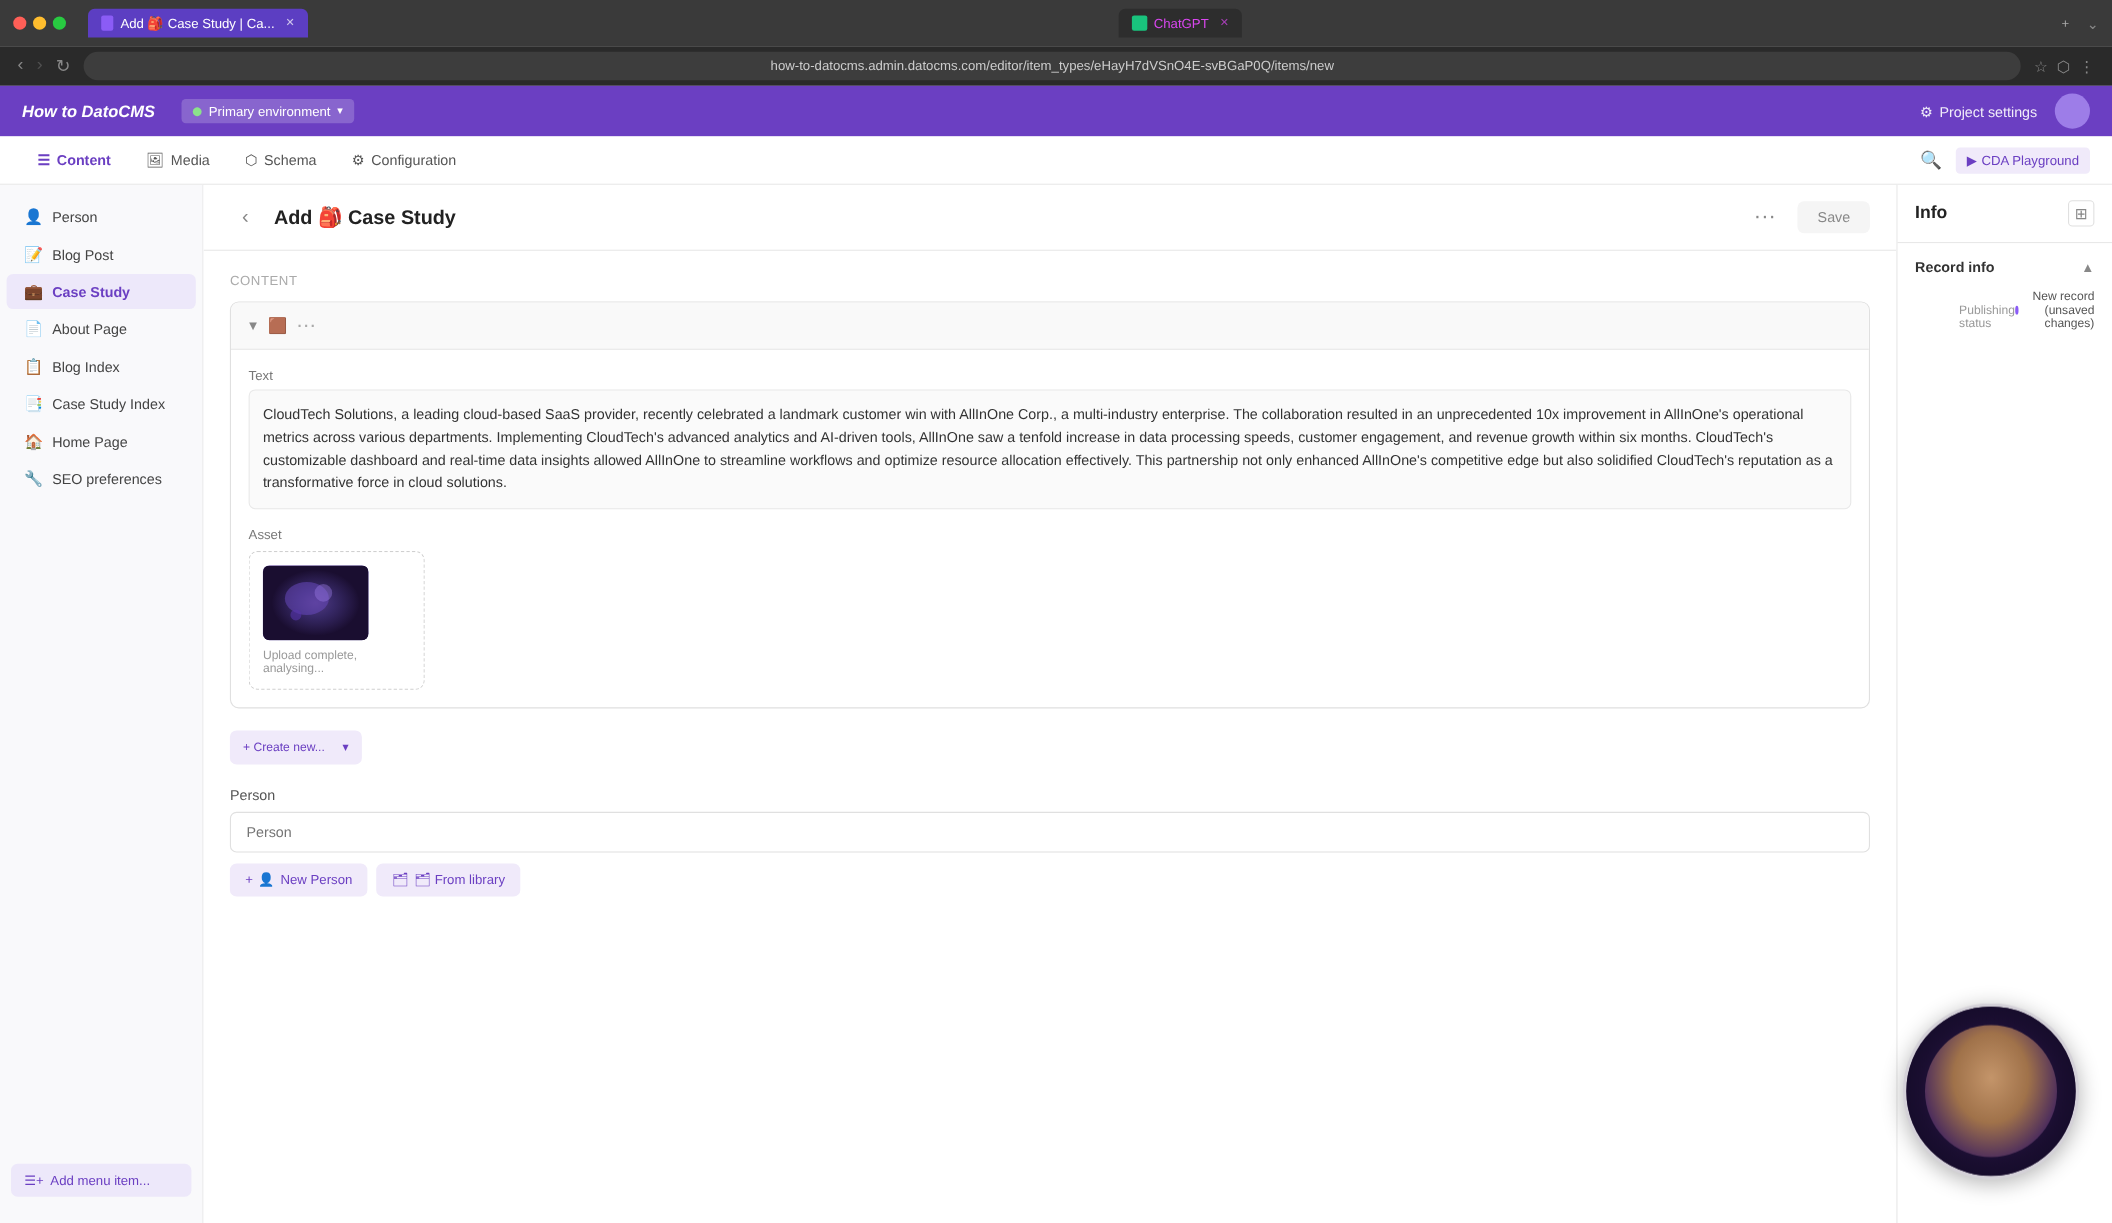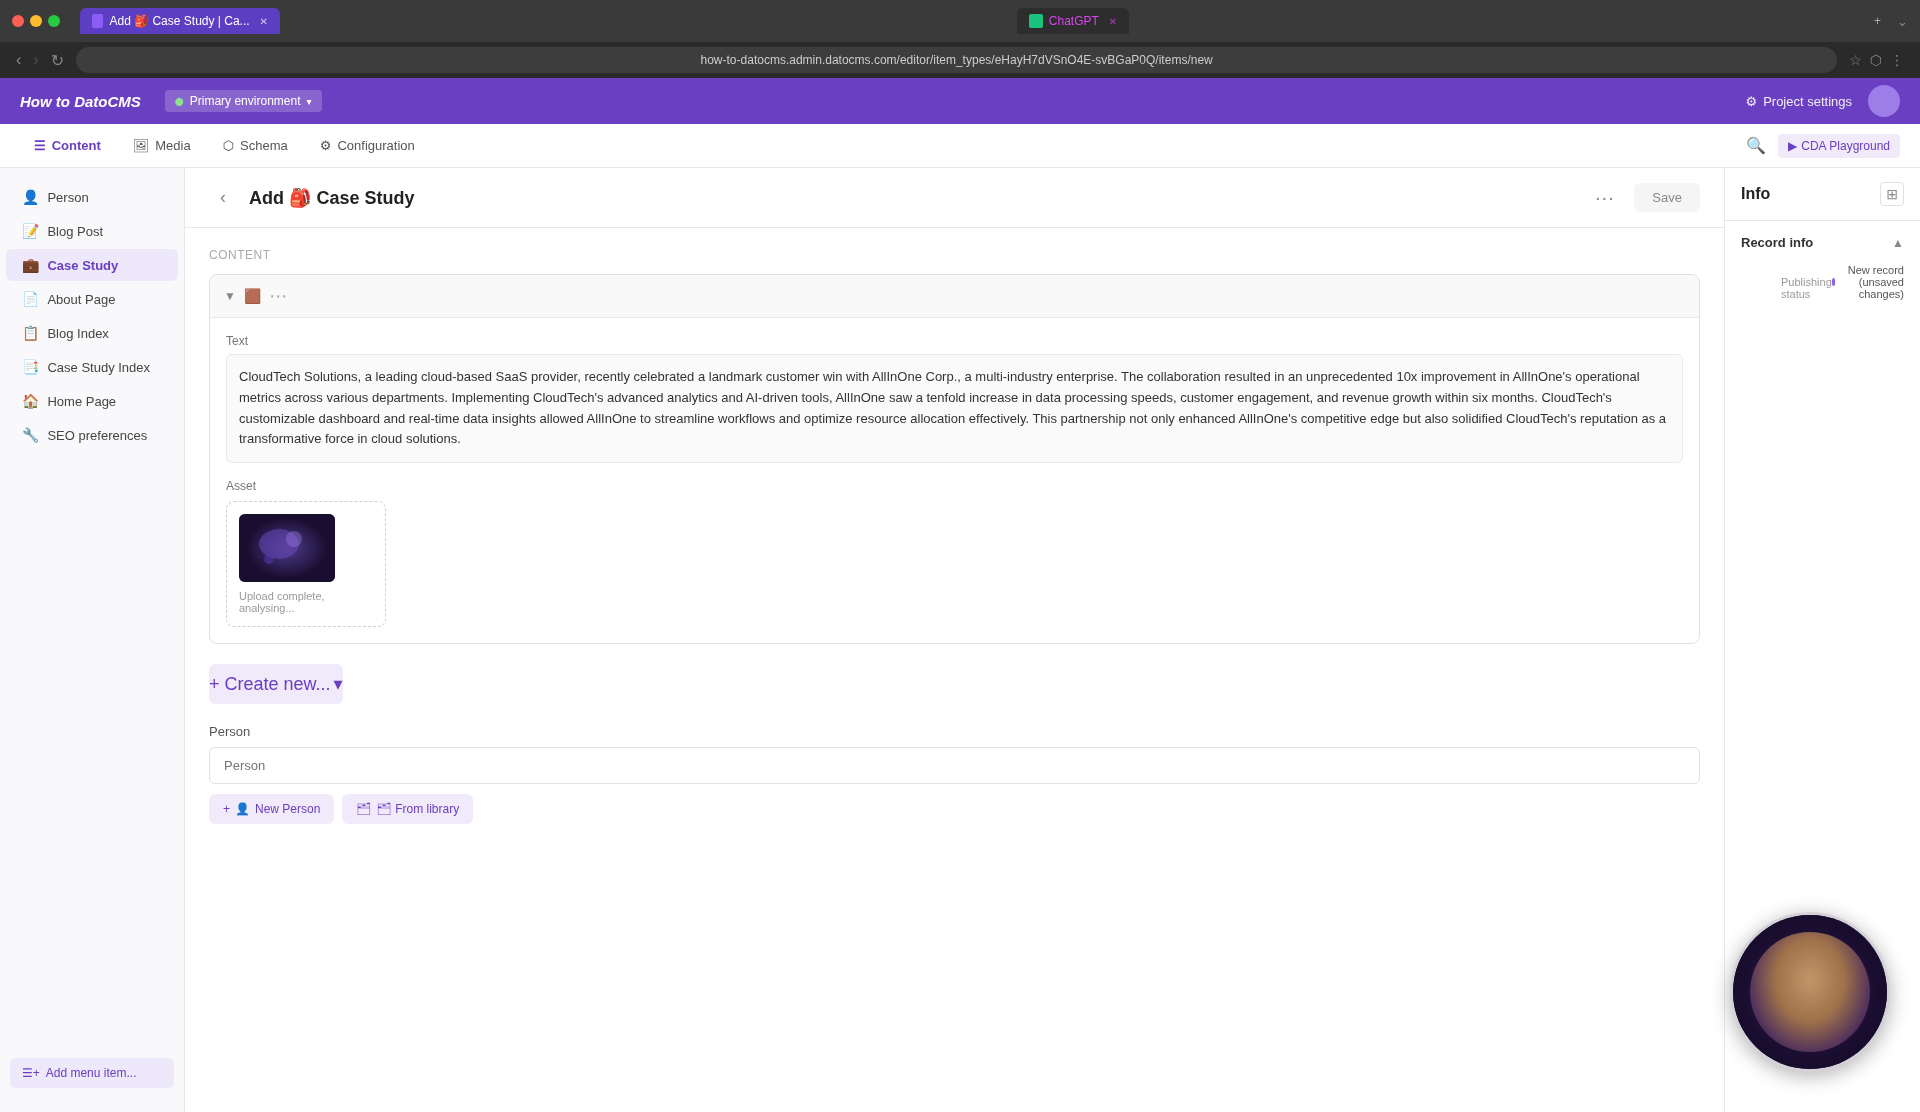--- a/index.html
+++ b/index.html
@@ -327,27 +327,27 @@
     .asset-upload-status {
       font-size: 11px;
       color: #999;
     }
 
     
     .create-new-btn {
       background: #f0eafa;
       color: #6b3fc2;
       border: none;
-      padding: 9px 0;
-      border-radius: 6px;
-      font-size: 18px;
-      cursor: pointer;
-      display: flex;
-      align-items: center;
-      gap: 3px;
+      padding: 9px 12px;
+      border-radius: 6px;
+      font-size: 11px;
+      cursor: pointer;
+      display: flex;
+      align-items: center;
+      gap: 16px;
       margin: 4px 0 20px 0;
     }
 
     
     .person-section { margin-bottom: 20px; }
     .field-section-label {
       font-size: 13px;
       color: #555;
       margin-bottom: 8px;
       font-weight: 500;

